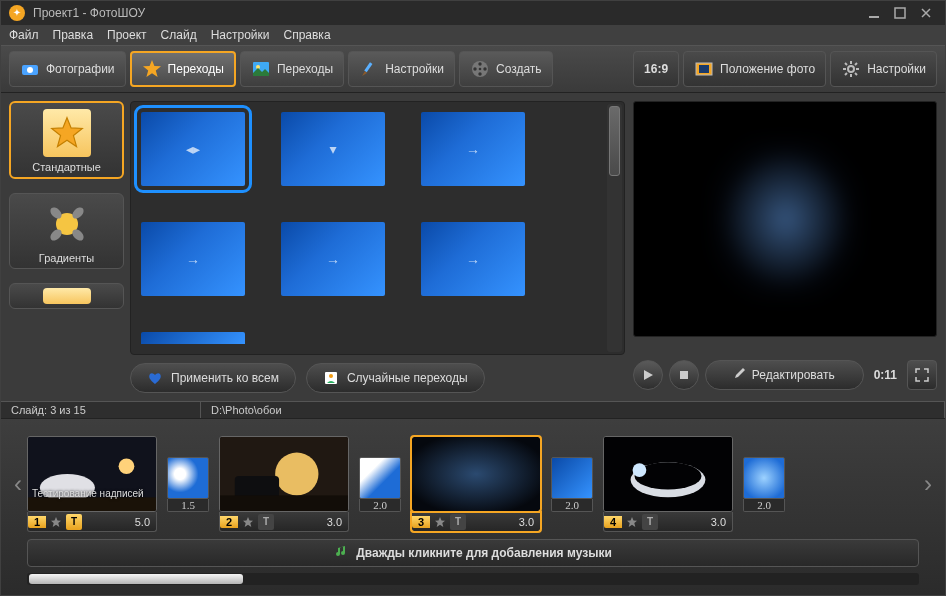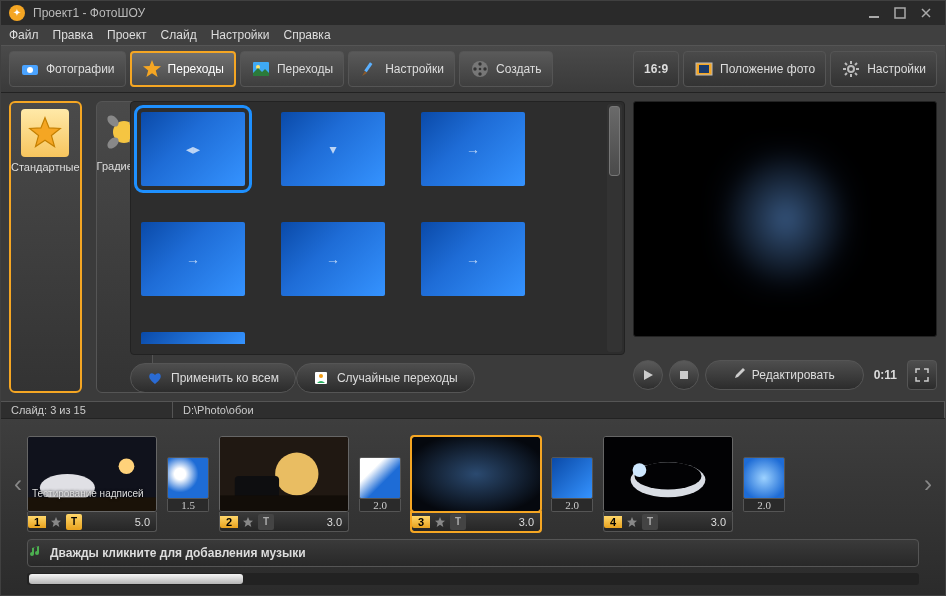--- a/index.html
+++ b/index.html
@@ -22,71 +22,71 @@
 .tabbtn { height: 36px; padding: 0 10px; border: 1px solid #555; border-radius: 4px; background: linear-gradient(#5a5a5a,#3e3e3e); color: #ddd; display: flex; align-items: center; font-size: 12px; cursor: pointer; gap: 6px; }
 .tabbtn.active { border: 2px solid #f5a623; background: linear-gradient(#707070,#4a4a4a); color:#fff; }
 .tabicon { width: 20px; height: 20px; display: inline-flex; align-items: center; justify-content: center; }
 .toolstrip .gap { flex: 1; }
 .rbtn { height: 36px; padding: 0 10px; border: 1px solid #555; border-radius: 4px; background: linear-gradient(#4a4a4a,#333); color: #ddd; display: flex; align-items: center; font-size: 12px; cursor: pointer; gap: 6px; }
 .rbtn.small { font-weight:bold; }
 
 
 .content { flex: 0 0 288px; display: flex; padding: 8px; gap: 8px; background: #3b3b3b; }
 .leftpane { flex: 1; display: flex; gap: 6px; }
-.catcol { width: 115px; display: flex; flex-direction: row; gap: 14px; }
+.catcol { width: 115px; display: flex; flex-direction: column; gap: 14px; }
 .catbtn { border: 1px solid #555; border-radius: 6px; background: linear-gradient(#4a4a4a,#333); display: flex; flex-direction: column; align-items: center; padding: 6px 0 4px; cursor: pointer; }
 .catbtn.active { border: 2px solid #f5a623; }
 .catbtn .cic { width: 48px; height: 48px; background: linear-gradient(#ffe9a8,#f7c55e); border-radius: 4px; display:flex; align-items:center; justify-content:center; }
 .catbtn .lab { font-size: 11px; color: #ddd; margin-top: 4px; }
 .catbtn.partial { height: 26px; overflow:hidden; padding-top:4px;}
 .catbtn.partial .cic{height:40px;}
 
 .transgrid-wrap { flex: 1; display: flex; flex-direction: column; }
 .transgrid { flex: 1; background: #2d2d2d; border: 1px solid #222; border-radius: 4px; padding: 10px; position: relative; overflow: hidden; display: flex; gap: 36px; flex-wrap: wrap; align-content: flex-start; }
 .transitem { width: 104px; height: 74px; border-radius: 2px; cursor: pointer; background: linear-gradient(135deg,#0a4aa8,#1e6cd6 40%,#3593ff); position: relative; display:flex; align-items:center; justify-content:center;}
 .transitem.sel { outline: 3px solid #1e90ff; outline-offset: 4px; }
 .transitem .hint { color:#fff; font-size:14px; opacity:0.7;}
 .transgrid .partialrow { width:104px; height:12px; background:linear-gradient(135deg,#0a4aa8,#3593ff); border-radius:2px 2px 0 0; }
 .transgrid-scroll { position: absolute; right: 2px; top: 2px; bottom: 2px; width: 15px; background:#333; border-radius:3px;}
 .transgrid-scroll .thumb { position:absolute; left:2px; right:2px; top:2px; height:70px; background:linear-gradient(#6a6a6a,#4a4a4a); border-radius:3px; border:1px solid #777;}
 
-.belowbtns { display: flex; margin-top: 8px; }
+.belowbtns { display: flex; gap: 10px; margin-top: 8px; }
 .darkbtn { height: 30px; padding: 0 16px; border-radius: 15px; border: 1px solid #555; background: linear-gradient(#4e4e4e,#2c2c2c); color: #ddd; font-size: 12px; display: inline-flex; align-items: center; gap: 8px; cursor: pointer; }
 .darkbtn .bic { width:16px; height:16px; display:inline-flex; align-items:center; justify-content:center; }
 
 .rightpane { width: 304px; display: flex; flex-direction: column; gap: 12px; }
 .preview { flex: 1; background: #000; border: 1px solid #222; border-radius: 3px; position: relative; overflow:hidden;}
 .preview .fog { position:absolute; left:25%; top:15%; right:25%; bottom:15%; background: radial-gradient(ellipse at center, rgba(60,95,140,0.9), rgba(10,20,40,0.2) 60%, transparent 80%); filter: blur(8px);}
 .playerbar { height: 36px; display: flex; align-items: center; gap: 6px; margin-top: 8px; }
 .circlebtn { width: 30px; height: 30px; border-radius: 50%; border: 1px solid #555; background: linear-gradient(#5a5a5a,#2e2e2e); display:inline-flex; align-items:center; justify-content:center; cursor:pointer; color:#ccc;}
 .editbtn { flex: 1; height: 30px; border-radius: 15px; border:1px solid #555; background: linear-gradient(#4e4e4e,#2c2c2c); color:#ddd; font-size:12px; display:flex; align-items:center; justify-content:center; gap:6px; cursor:pointer;}
 .timecode { font-size: 12px; color: #ddd; padding: 0 4px; font-weight: bold; }
 .fsbtn { width: 30px; height: 30px; border-radius: 4px; border:1px solid #555; background: linear-gradient(#4e4e4e,#2c2c2c); display:inline-flex; align-items:center; justify-content:center; cursor:pointer;}
 
 
 .statusstrip { height: 20px; background: #2e2e2e; border-top: 1px solid #555; border-bottom:1px solid #222; display: flex; align-items: center; font-size: 11px; color: #ccc; }
 .statusstrip .cell { padding: 0 10px; border-right: 1px solid #555; height:100%; display:flex; align-items:center;}
-.statusstrip .cell:first-child { width: 172px; }
+.statusstrip .cell:first-child { width: 200px; }
 
 
 .timeline { flex: 1; background: linear-gradient(#3e3e3e,#2b2b2b); padding: 10px 8px 6px; display: flex; flex-direction: column; }
 .filmstrip { height: 110px; display: flex; align-items: center; gap: 8px; position: relative; padding: 0 18px;}
 .chev { position:absolute; top:0; bottom:0; width:18px; display:flex; align-items:center; justify-content:center; color:#888; cursor:pointer; font-size:24px;}
 .chev.left{left:0;} .chev.right{right:0;}
 .slide { width: 130px; display:flex; flex-direction:column; }
 .slide .thumb { height: 76px; border: 1px solid #666; border-radius: 3px; background:#111; position:relative; overflow:hidden;}
 .slide.active .thumb, .slide.active .meta { outline: 2px solid #f5a623; outline-offset: -1px; border-color:#f5a623;}
 .slide .meta { height: 20px; background: linear-gradient(#3a3a3a,#262626); border:1px solid #555; border-top:none; border-radius:0 0 3px 3px; display:flex; align-items:center; font-size:11px; color:#ddd;}
 .slide .meta .num { background:linear-gradient(#ffd76b,#e8a21e); color:#000; font-weight:bold; width:18px; text-align:center; border-radius:0 0 0 2px;}
 .slide .meta .icons { flex:1; display:flex; gap:4px; padding:0 4px; align-items:center;}
 .slide .meta .dur { padding-right:6px;}
 .transthumb { width: 46px; display:flex; flex-direction:column; align-items:center;}
 .transthumb .t { width:42px; height:42px; background: linear-gradient(135deg,#0a4aa8,#3593ff); border:1px solid #555; border-radius:2px;}
 .transthumb .d { font-size:11px; color:#ccc; background:#2a2a2a; border:1px solid #555; border-top:none; width:42px; text-align:center; border-radius:0 0 2px 2px;font-family:Liberation Serif, serif;}
-.musicbar { height: 28px; margin: 0 18px 6px; border:1px solid #555; border-radius:4px; background: linear-gradient(#3a3a3a,#282828); display:flex; align-items:center; justify-content:flex-start; gap:8px; font-size:12px; color:#ddd; font-weight:bold; cursor:pointer;}
+.musicbar { height: 28px; margin: 0 18px 6px; border:1px solid #555; border-radius:4px; background: linear-gradient(#3a3a3a,#282828); display:flex; align-items:center; justify-content:center; gap:8px; font-size:12px; color:#ddd; font-weight:bold; cursor:pointer;}
 .hscroll { height: 12px; margin: 0 18px 4px; background:#222; border-radius:3px; position:relative;}
 .hscroll .th { position:absolute; left:2px; top:1px; bottom:1px; width:24%; background:linear-gradient(#f5f5f5,#b5b5b5); border-radius:3px;}
 
 .star-svg{fill:#f5a623;}
 .mini-icon{width:12px;height:12px;}
 .t-icon{width:16px;height:16px;background:linear-gradient(#ffd76b,#e8a21e);color:#000;font-size:10px;font-weight:bold;display:inline-flex;align-items:center;justify-content:center;border-radius:2px;}
 .overlay-text{position:absolute;left:4px;bottom:12px;color:#ddd;font-size:10px;text-shadow:0 0 3px #000;}
 </style>
 </head>
 <body>

